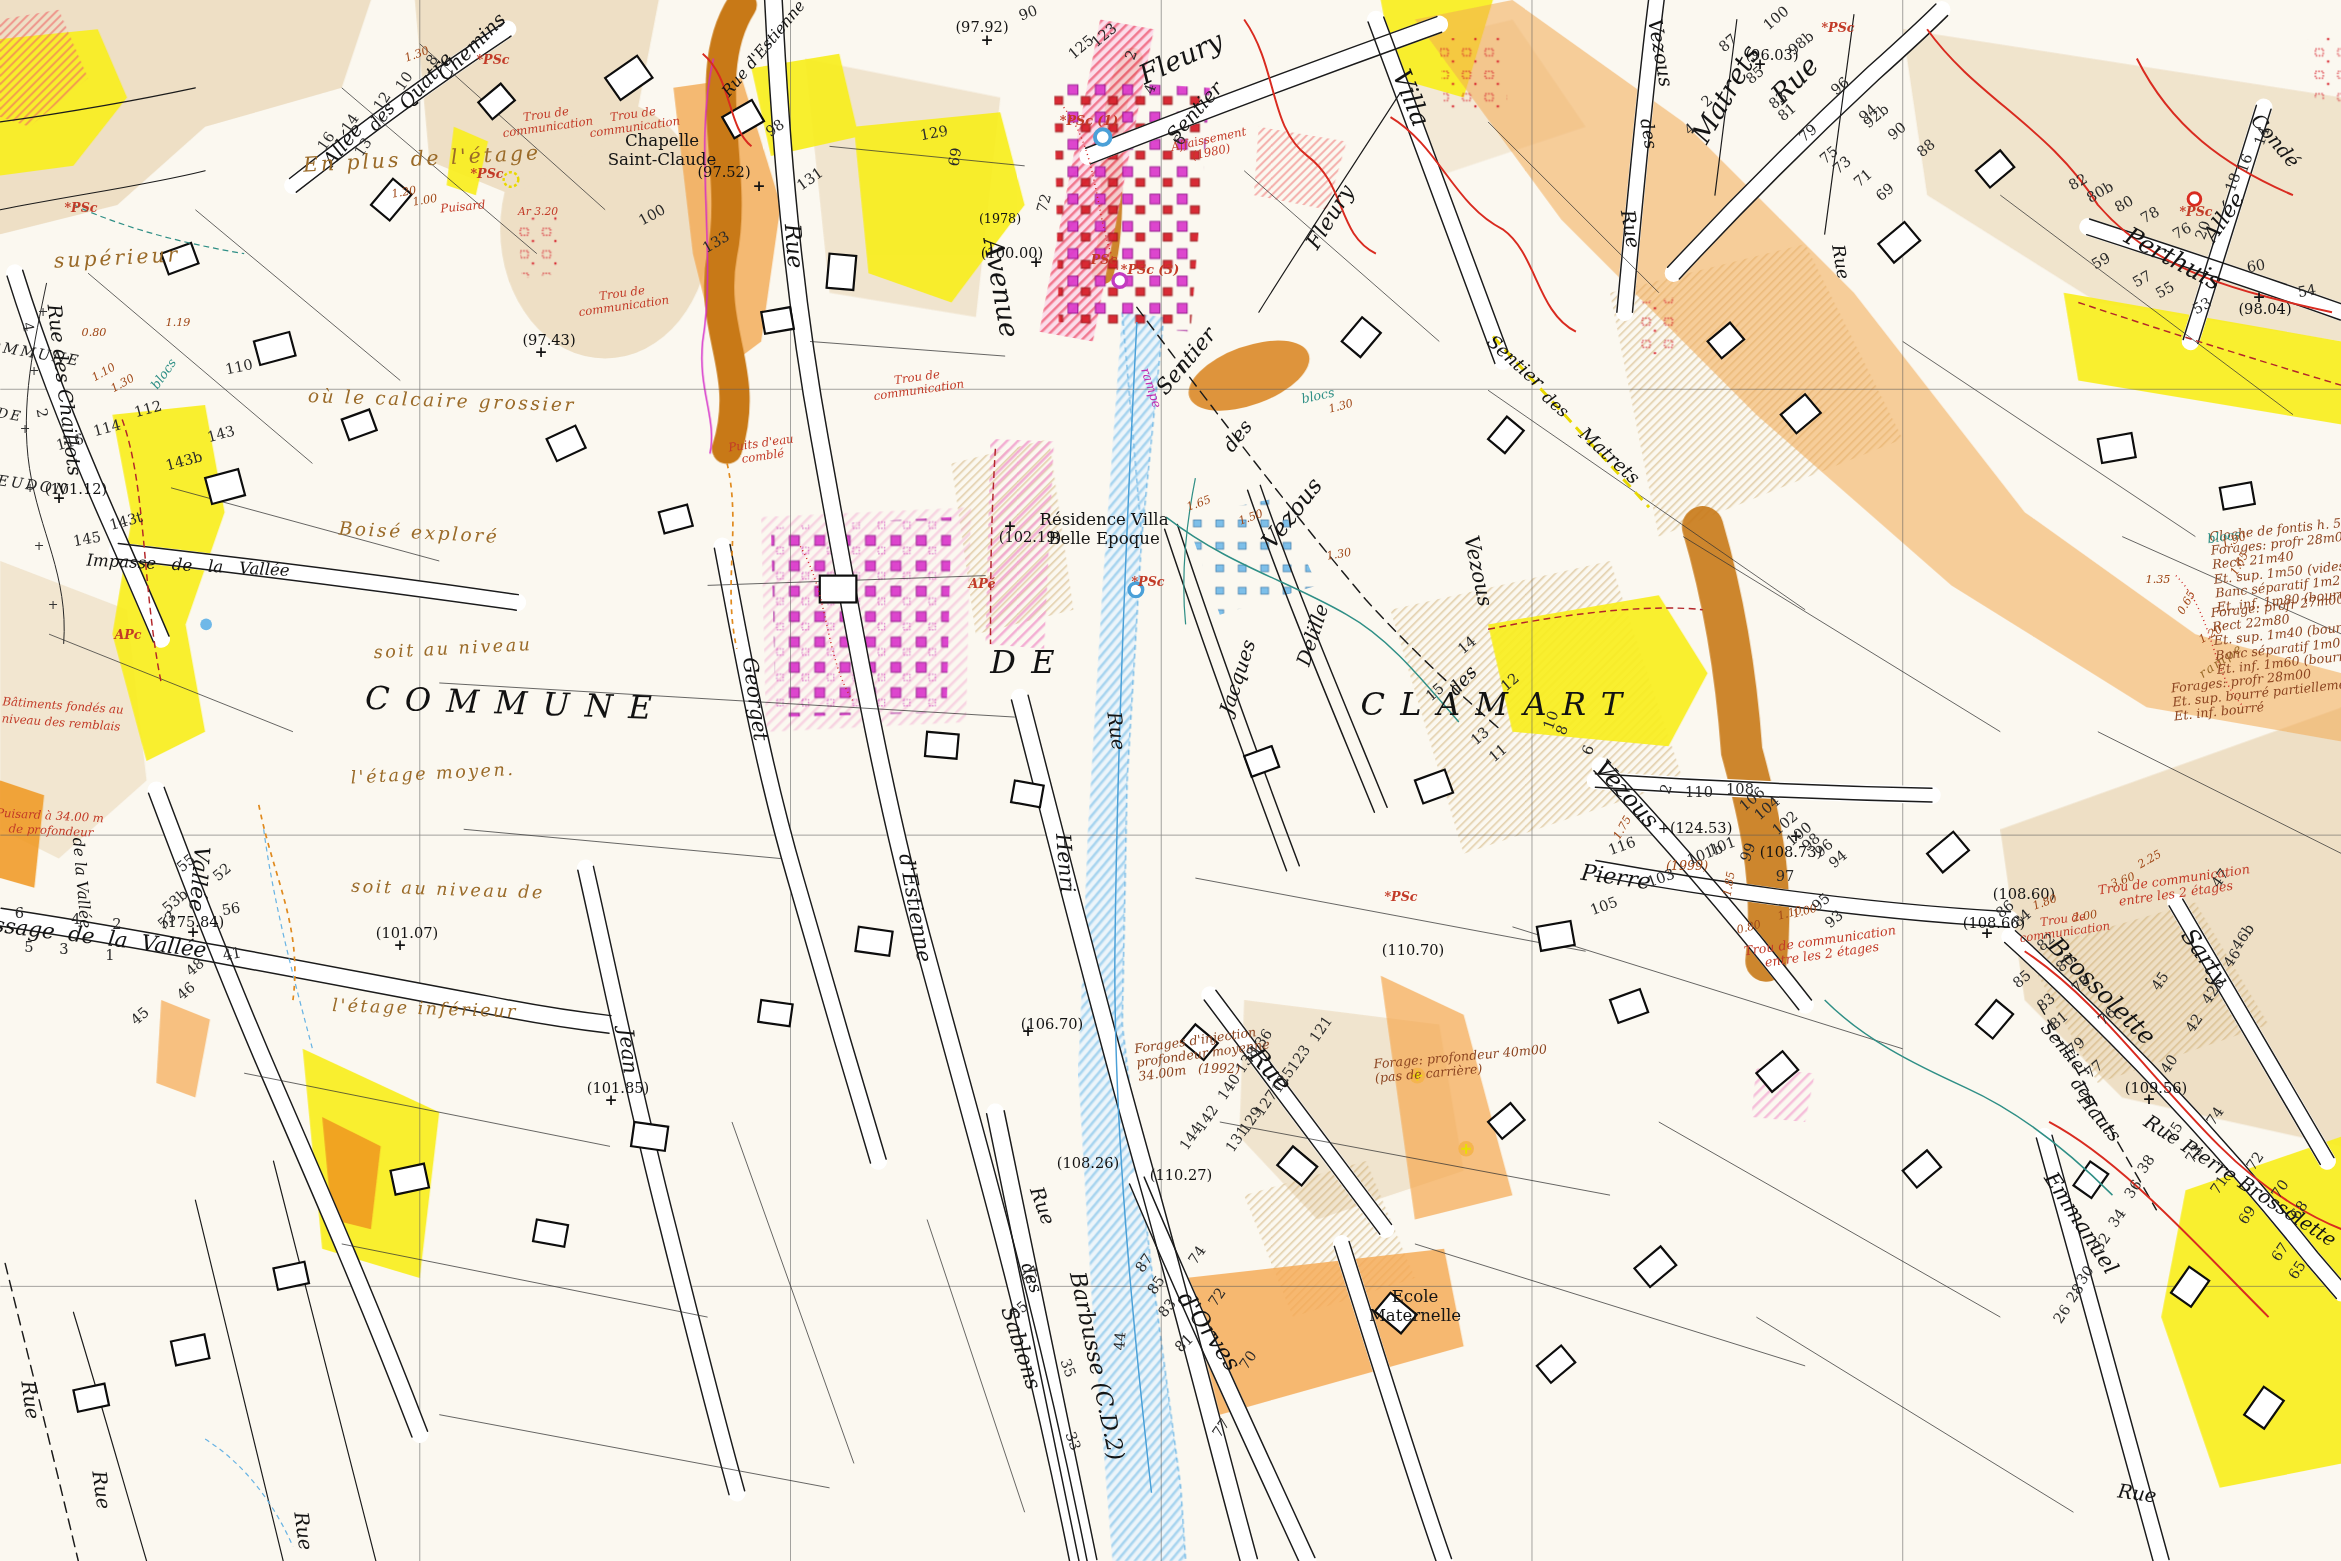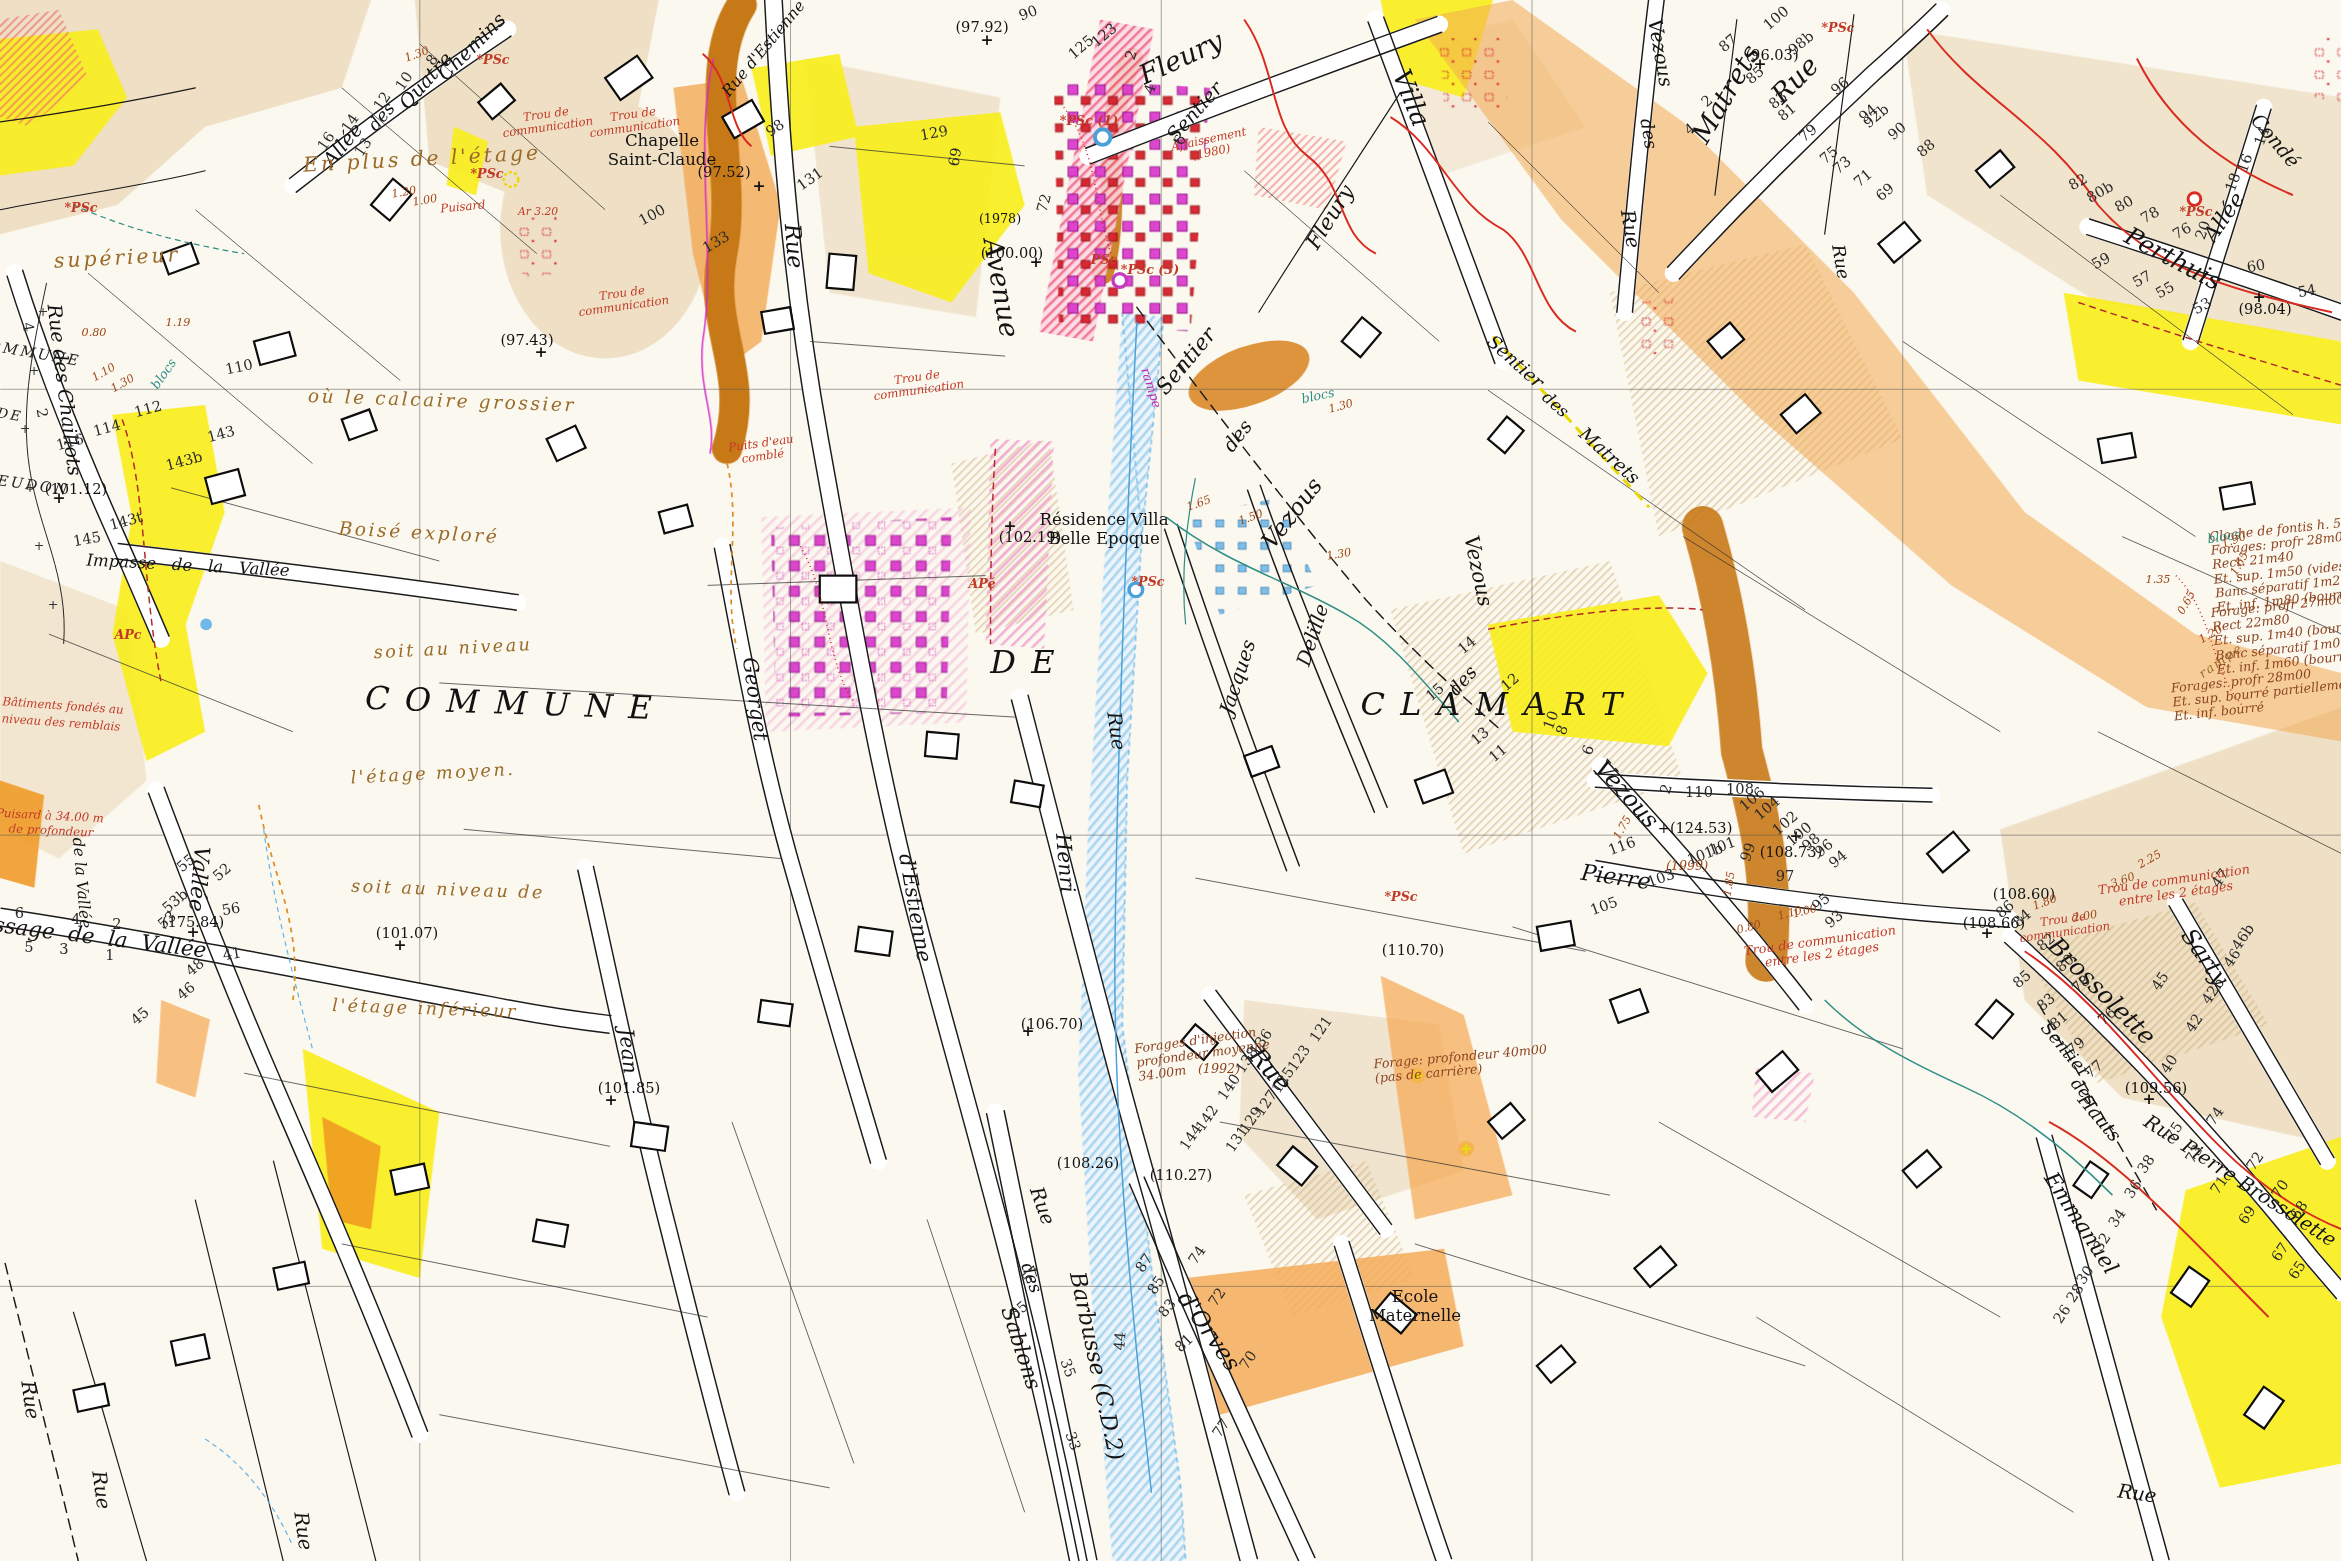--- a/index.html
+++ b/index.html
@@ -447,38 +447,38 @@
       <div class="lb st" style="left: 382px; top: 117px; font-size: 17.6px; transform: translate(-50%, -50%) rotate(-50deg);">des</div>
       <div class="lb st" style="left: 426px; top: 81px; font-size: 19.5px; transform: translate(-50%, -50%) rotate(-48deg);">Quatre</div>
       <div class="lb st" style="left: 472px; top: 47px; font-size: 19.5px; transform: translate(-50%, -50%) rotate(-45deg);">Chemins</div>
       <div class="lb st" style="left: 30px; top: 1400px; font-size: 19.5px; transform: translate(-50%, -50%) rotate(82deg);">Rue</div>
       <div class="lb st" style="left: 101px; top: 1490px; font-size: 19.5px; transform: translate(-50%, -50%) rotate(82deg);">Rue</div>
       <div class="lb st" style="left: 303px; top: 1531px; font-size: 19.5px; transform: translate(-50%, -50%) rotate(82deg);">Rue</div>
       <div class="lb elev" style="left: 982px; top: 27px; transform: translate(-50%, -50%) rotate(0deg);">(97.92)</div>
       <div class="lb plus" style="left: 987px; top: 40px; transform: translate(-50%, -50%) rotate(0deg);">+</div>
       <div class="lb elev" style="left: 724px; top: 172px; transform: translate(-50%, -50%) rotate(0deg);">(97.52)</div>
       <div class="lb plus" style="left: 759px; top: 186px; transform: translate(-50%, -50%) rotate(0deg);">+</div>
-      <div class="lb elev" style="left: 527px; top: 340px; transform: translate(-50%, -50%) rotate(0deg);">(97.43)</div>
+      <div class="lb elev" style="left: 549px; top: 340px; transform: translate(-50%, -50%) rotate(0deg);">(97.43)</div>
       <div class="lb plus" style="left: 541px; top: 352px; transform: translate(-50%, -50%) rotate(0deg);">+</div>
       <div class="lb elev" style="left: 1772px; top: 55px; transform: translate(-50%, -50%) rotate(0deg);">(96.03)</div>
       <div class="lb plus" style="left: 1760px; top: 64px; transform: translate(-50%, -50%) rotate(0deg);">+</div>
       <div class="lb elev" style="left: 2265px; top: 309px; transform: translate(-50%, -50%) rotate(0deg);">(98.04)</div>
       <div class="lb plus" style="left: 2259px; top: 297px; transform: translate(-50%, -50%) rotate(0deg);">+</div>
       <div class="lb elev" style="left: 1012px; top: 253px; transform: translate(-50%, -50%) rotate(0deg);">(100.00)</div>
       <div class="lb plus" style="left: 1036px; top: 262px; transform: translate(-50%, -50%) rotate(0deg);">+</div>
       <div class="lb elev" style="left: 1000px; top: 219px; font-size: 12.7px; transform: translate(-50%, -50%) rotate(0deg);">(1978)</div>
       <div class="lb elev" style="left: 1030px; top: 537px; transform: translate(-50%, -50%) rotate(0deg);">(102.19)</div>
       <div class="lb plus" style="left: 1010px; top: 526px; transform: translate(-50%, -50%) rotate(0deg);">+</div>
       <div class="lb elev" style="left: 76px; top: 489px; transform: translate(-50%, -50%) rotate(0deg);">(101.12)</div>
       <div class="lb plus" style="left: 59px; top: 498px; transform: translate(-50%, -50%) rotate(0deg);">+</div>
       <div class="lb elev" style="left: 193px; top: 922px; transform: translate(-50%, -50%) rotate(0deg);">(175.84)</div>
       <div class="lb plus" style="left: 193px; top: 932px; transform: translate(-50%, -50%) rotate(0deg);">+</div>
       <div class="lb elev" style="left: 407px; top: 933px; transform: translate(-50%, -50%) rotate(0deg);">(101.07)</div>
       <div class="lb plus" style="left: 400px; top: 945px; transform: translate(-50%, -50%) rotate(0deg);">+</div>
-      <div class="lb elev" style="left: 618px; top: 1088px; transform: translate(-50%, -50%) rotate(0deg); margin-left: 11px;">(101.85)</div>
+      <div class="lb elev" style="left: 618px; top: 1088px; transform: translate(-50%, -50%) rotate(0deg);">(101.85)</div>
       <div class="lb plus" style="left: 611px; top: 1100px; transform: translate(-50%, -50%) rotate(0deg);">+</div>
       <div class="lb elev" style="left: 1052px; top: 1024px; transform: translate(-50%, -50%) rotate(0deg);">(106.70)</div>
       <div class="lb plus" style="left: 1028px; top: 1031px; transform: translate(-50%, -50%) rotate(0deg);">+</div>
       <div class="lb elev" style="left: 1088px; top: 1163px; transform: translate(-50%, -50%) rotate(0deg);">(108.26)</div>
       <div class="lb elev" style="left: 1181px; top: 1175px; transform: translate(-50%, -50%) rotate(0deg);">(110.27)</div>
       <div class="lb elev" style="left: 1413px; top: 950px; transform: translate(-50%, -50%) rotate(0deg);">(110.70)</div>
       <div class="lb elev" style="left: 1695px; top: 828px; transform: translate(-50%, -50%) rotate(0deg);">+(124.53)</div>
       <div class="lb elev" style="left: 1791px; top: 852px; transform: translate(-50%, -50%) rotate(0deg);">(108.73)</div>
       <div class="lb plus" style="left: 1796px; top: 836px; transform: translate(-50%, -50%) rotate(0deg);">+</div>
       <div class="lb elev" style="left: 1994px; top: 923px; transform: translate(-50%, -50%) rotate(0deg);">(108.66)</div>

